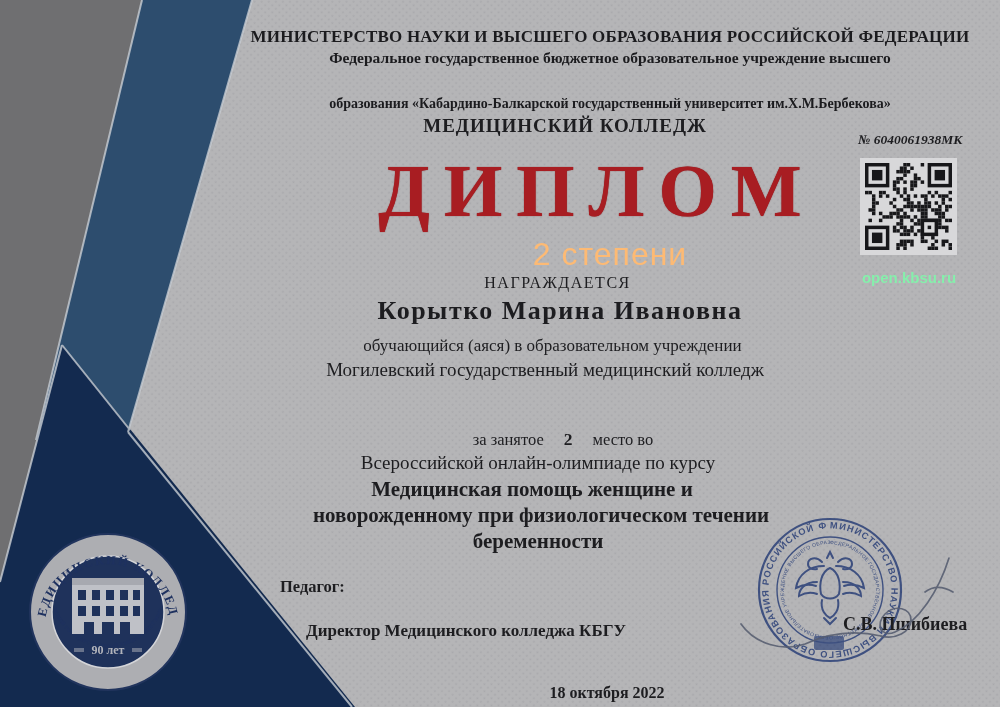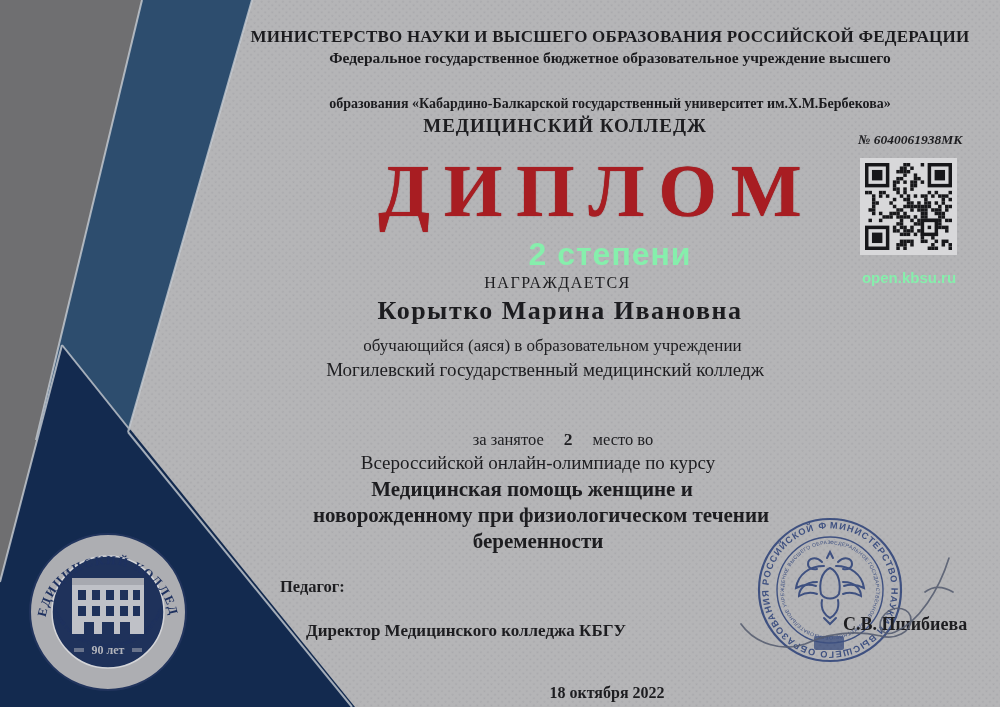--- a/index.html
+++ b/index.html
@@ -10,22 +10,22 @@
   #bg{position:absolute;left:0;top:0;z-index:0;}
   .txt{position:absolute;text-align:center;white-space:nowrap;z-index:3;}
   .hdr{font-weight:bold;color:#1b1b1e;}
   #header-line1{left:230px;width:760px;top:27px;font-size:17px;letter-spacing:.2px;}
   #header-line2{left:230px;width:760px;top:49px;font-size:15.5px;}
   #header-line3{left:230px;width:760px;top:70px;font-size:14px;margin-top:26px;}
   #college-line{left:230px;width:670px;top:115px;font-size:19px;letter-spacing:1px;font-weight:bold;}
   #diploma-number{left:858px;top:132px;font-size:13.5px;font-weight:bold;text-align:left;font-style:italic;}
   #diploma-title{left:247px;width:700px;top:153px;font-size:75px;line-height:75px;font-weight:bold;
     color:#a81d22;letter-spacing:14px;text-shadow:0 0 1px #7c1518;text-align:center;}
-  #degree-line{left:250px;width:720px;top:236px;font-size:32px;font-weight:bold;
-    font-family:"Liberation Sans","DejaVu Sans",sans-serif;color:#86efac;letter-spacing:1px;}
+  #degree-line{left:250px;width:720px;top:236px;font-size:32px;font-weight:normal;
+    font-family:"Liberation Sans","DejaVu Sans",sans-serif;color:#fdba74;letter-spacing:1px;}
   #awarded-line{left:200px;width:715px;top:274px;font-size:16px;letter-spacing:1.5px;}
   #recipient-name{left:200px;width:720px;top:296px;font-size:26px;font-weight:bold;letter-spacing:1.5px;}
   #student-line{left:195px;width:715px;top:336px;font-size:17px;}
   #institution-line{left:187px;width:716px;top:359px;font-size:19px;}
   #placement-line{left:200px;width:726px;top:429px;font-size:16.5px;}
   #placement-line b{margin:0 20px;font-size:17.5px;}
   #event-line{left:180px;width:716px;top:452px;font-size:19px;}
   #course-line1{left:174px;width:716px;top:477px;font-size:21px;font-weight:bold;}
   #course-line2{left:183px;width:716px;top:503px;font-size:21px;font-weight:bold;}
   #course-line3{left:180px;width:716px;top:529px;font-size:21px;font-weight:bold;}

